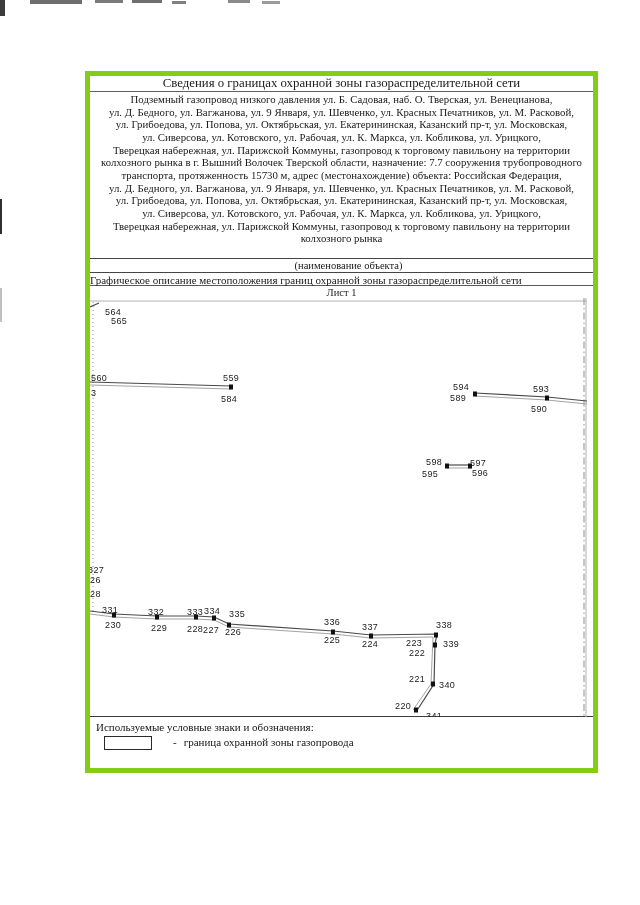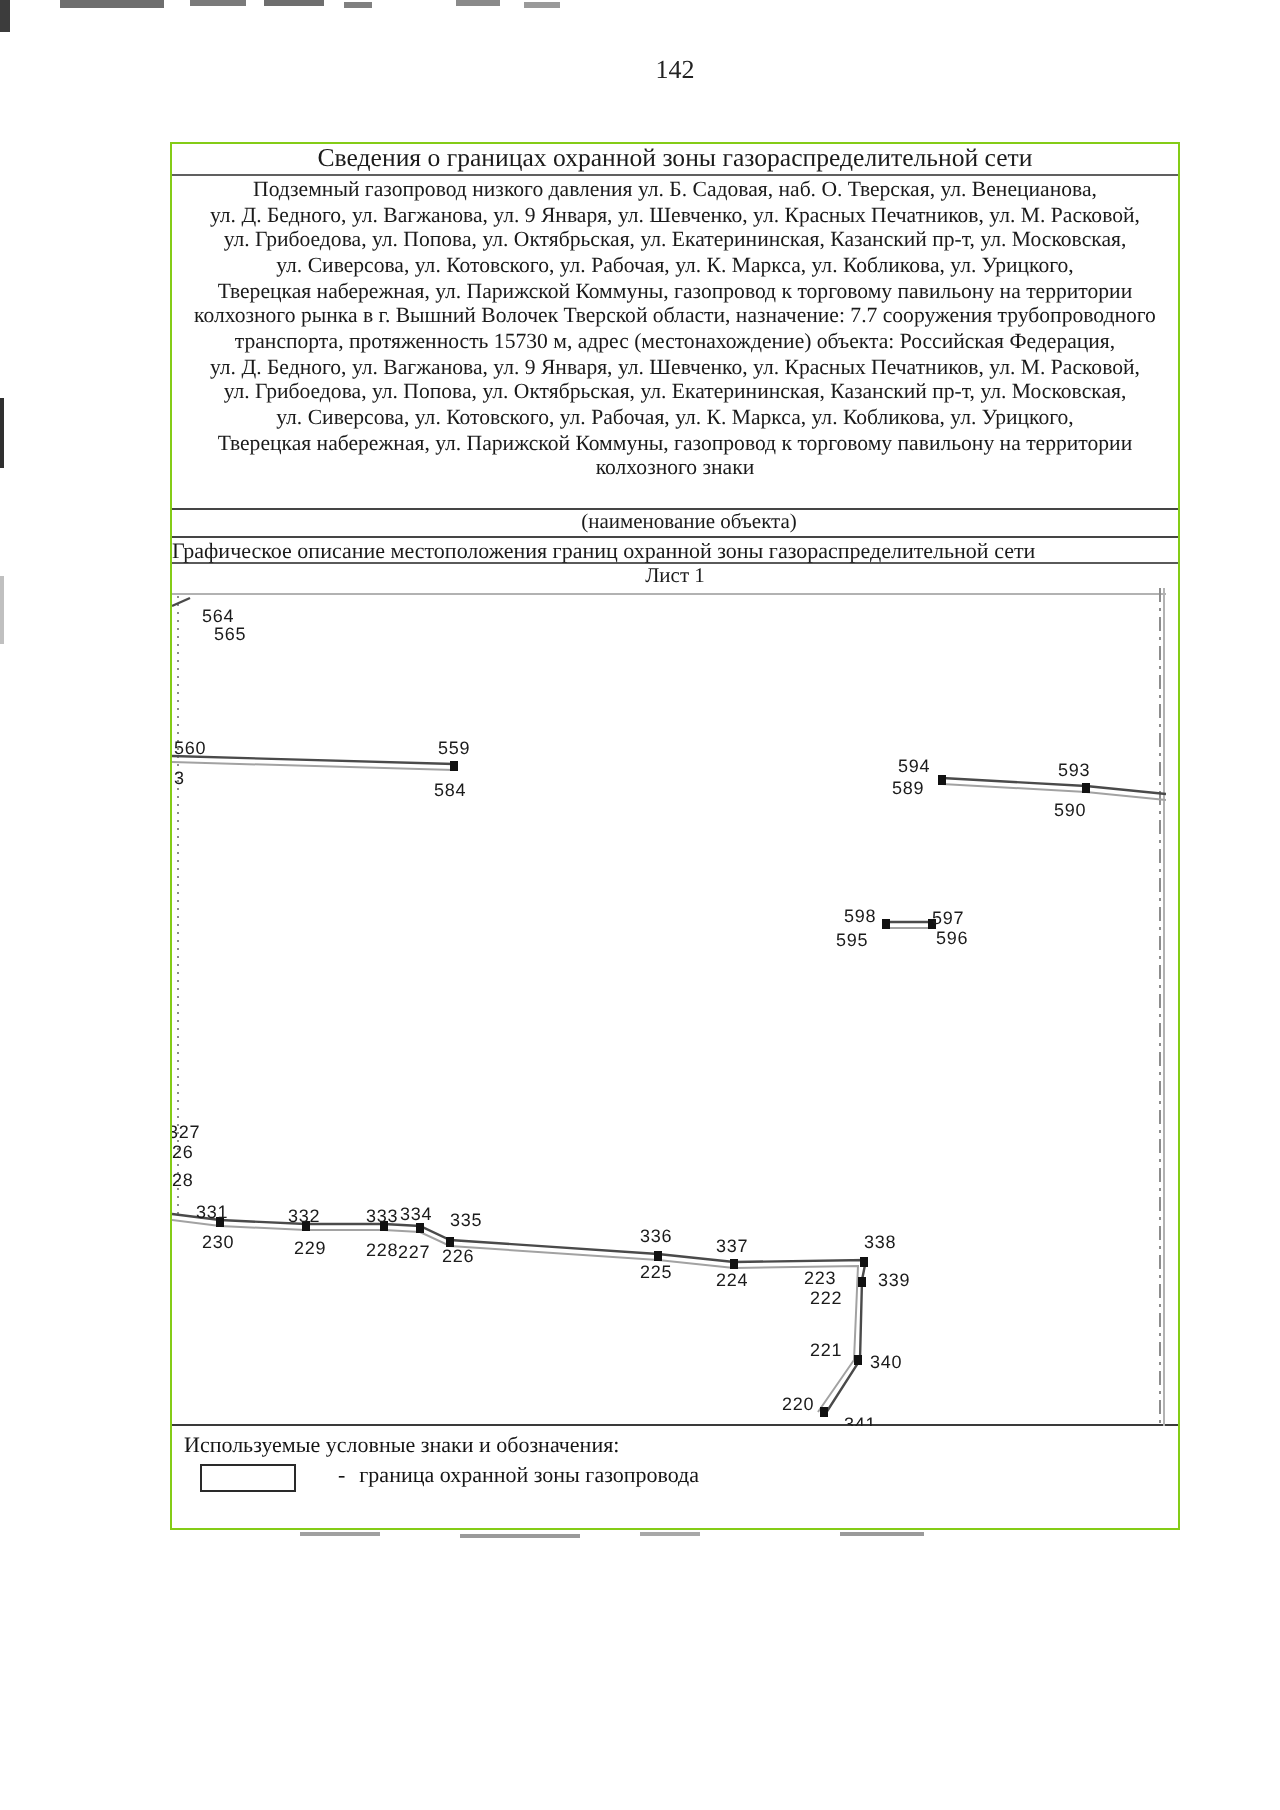--- a/index.html
+++ b/index.html
@@ -3,21 +3,21 @@
 <meta charset="utf-8">
 <style>
   html,body{margin:0;padding:0;background:#ffffff;}
   .page{
     position:relative;width:640px;height:905px;background:#ffffff;overflow:hidden;
     font-family:"Liberation Serif","DejaVu Serif",serif;color:#1a1a1a;
   }
   .page-number{position:absolute;top:27px;left:85px;width:505px;text-align:center;
     font-size:13px;color:#222;}
   .doc-table{position:absolute;top:71px;left:85px;width:503px;height:692px;
-    border:1px solid #84cc16;background:#fff;}
+    border:5px solid #84cc16;background:#fff;}
   .hr{position:absolute;left:0;right:0;height:0;}
   .hr.l1{top:15px;border-top:1px solid #606060;}
   .hr.l2{top:182px;border-top:1px solid #454545;}
   .hr.l3{top:196px;border-top:1px solid #454545;}
   .hr.l4{top:209px;border-top:1px solid #5a5a5a;}
   .hr.l5{top:640px;border-top:1.5px solid #3a3a3a;}
   .row-title{position:absolute;top:0px;left:0;right:0;text-align:center;
     font-size:12.8px;line-height:15px;white-space:nowrap;}
   .row-desc{position:absolute;top:17px;left:0;right:0;text-align:center;}
   .desc-line{font-size:10.8px;line-height:12.65px;white-space:nowrap;}
@@ -66,21 +66,20 @@
   <div class="art a5"></div>
   <div class="art a6"></div>
   <div class="art a7"></div>
   <div class="art a8"></div>
   <div class="art a9"></div>
   <div class="art b1"></div>
   <div class="art b2"></div>
   <div class="art b3"></div>
   <div class="art b4"></div>
 
-  <div class="page-number">142</div>
 
   <div class="doc-table">
     <div class="hr l1"></div>
     <div class="hr l2"></div>
     <div class="hr l3"></div>
     <div class="hr l4"></div>
     <div class="hr l5"></div>
 
     <div class="row-title">Сведения о границах охранной зоны газораспределительной сети</div>
 
@@ -89,21 +88,21 @@
         <div class="desc-line">ул. Д. Бедного, ул. Вагжанова, ул. 9 Января, ул. Шевченко, ул. Красных Печатников, ул. М. Расковой,</div>
         <div class="desc-line">ул. Грибоедова, ул. Попова, ул. Октябрьская, ул. Екатерининская, Казанский пр-т, ул. Московская,</div>
         <div class="desc-line">ул. Сиверсова, ул. Котовского, ул. Рабочая, ул. К. Маркса, ул. Кобликова, ул. Урицкого,</div>
         <div class="desc-line">Тверецкая набережная, ул. Парижской Коммуны, газопровод к торговому павильону на территории</div>
         <div class="desc-line">колхозного рынка в г. Вышний Волочек Тверской области, назначение: 7.7 сооружения трубопроводного</div>
         <div class="desc-line">транспорта, протяженность 15730 м, адрес (местонахождение) объекта: Российская Федерация,</div>
         <div class="desc-line">ул. Д. Бедного, ул. Вагжанова, ул. 9 Января, ул. Шевченко, ул. Красных Печатников, ул. М. Расковой,</div>
         <div class="desc-line">ул. Грибоедова, ул. Попова, ул. Октябрьская, ул. Екатерининская, Казанский пр-т, ул. Московская,</div>
         <div class="desc-line">ул. Сиверсова, ул. Котовского, ул. Рабочая, ул. К. Маркса, ул. Кобликова, ул. Урицкого,</div>
         <div class="desc-line">Тверецкая набережная, ул. Парижской Коммуны, газопровод к торговому павильону на территории</div>
-        <div class="desc-line">колхозного знаки</div>
+        <div class="desc-line">колхозного рынка</div>
       </div>
 
     <div class="row-caption">(наименование объекта)</div>
 
     <div class="row-graphic">Графическое описание местоположения границ охранной зоны газораспределительной сети</div>
 
     <div class="row-sheet">Лист 1</div>
 
     <div class="map-wrap">
       <svg id="map-svg" width="497" height="419" viewBox="0 0 497 419">

